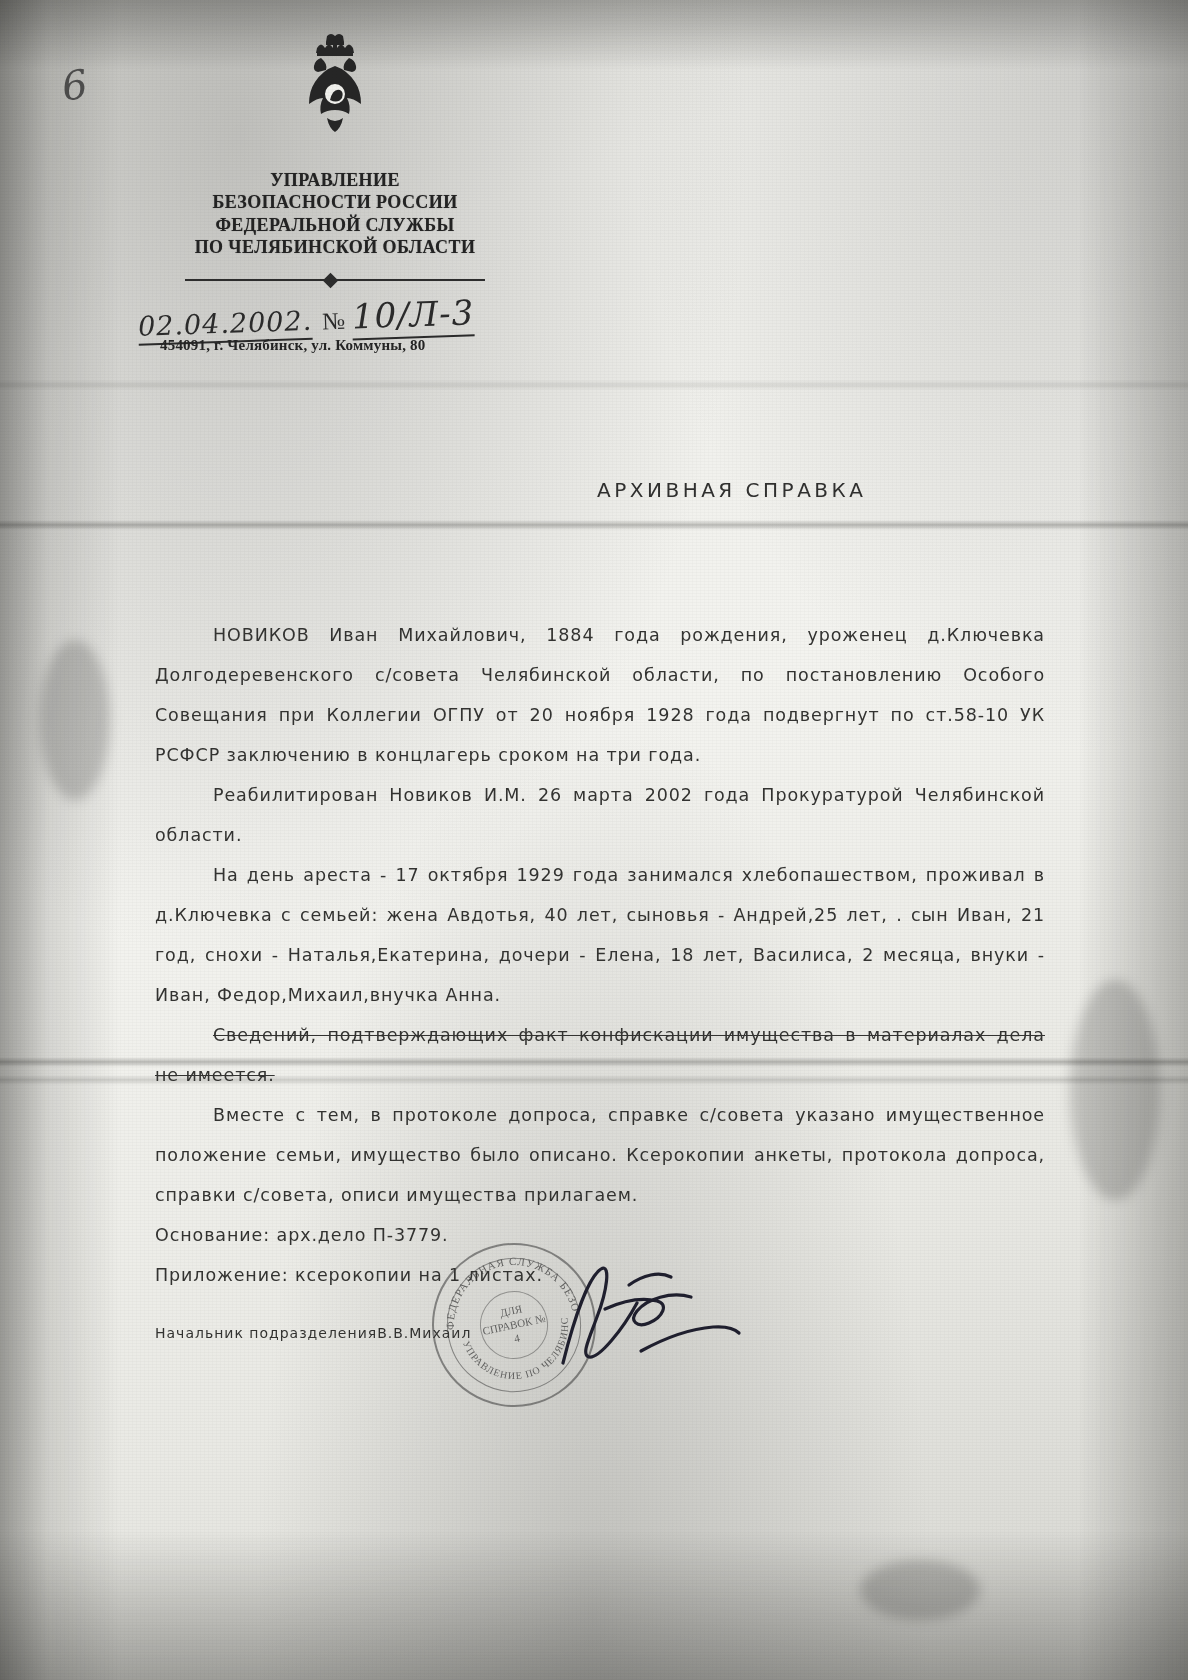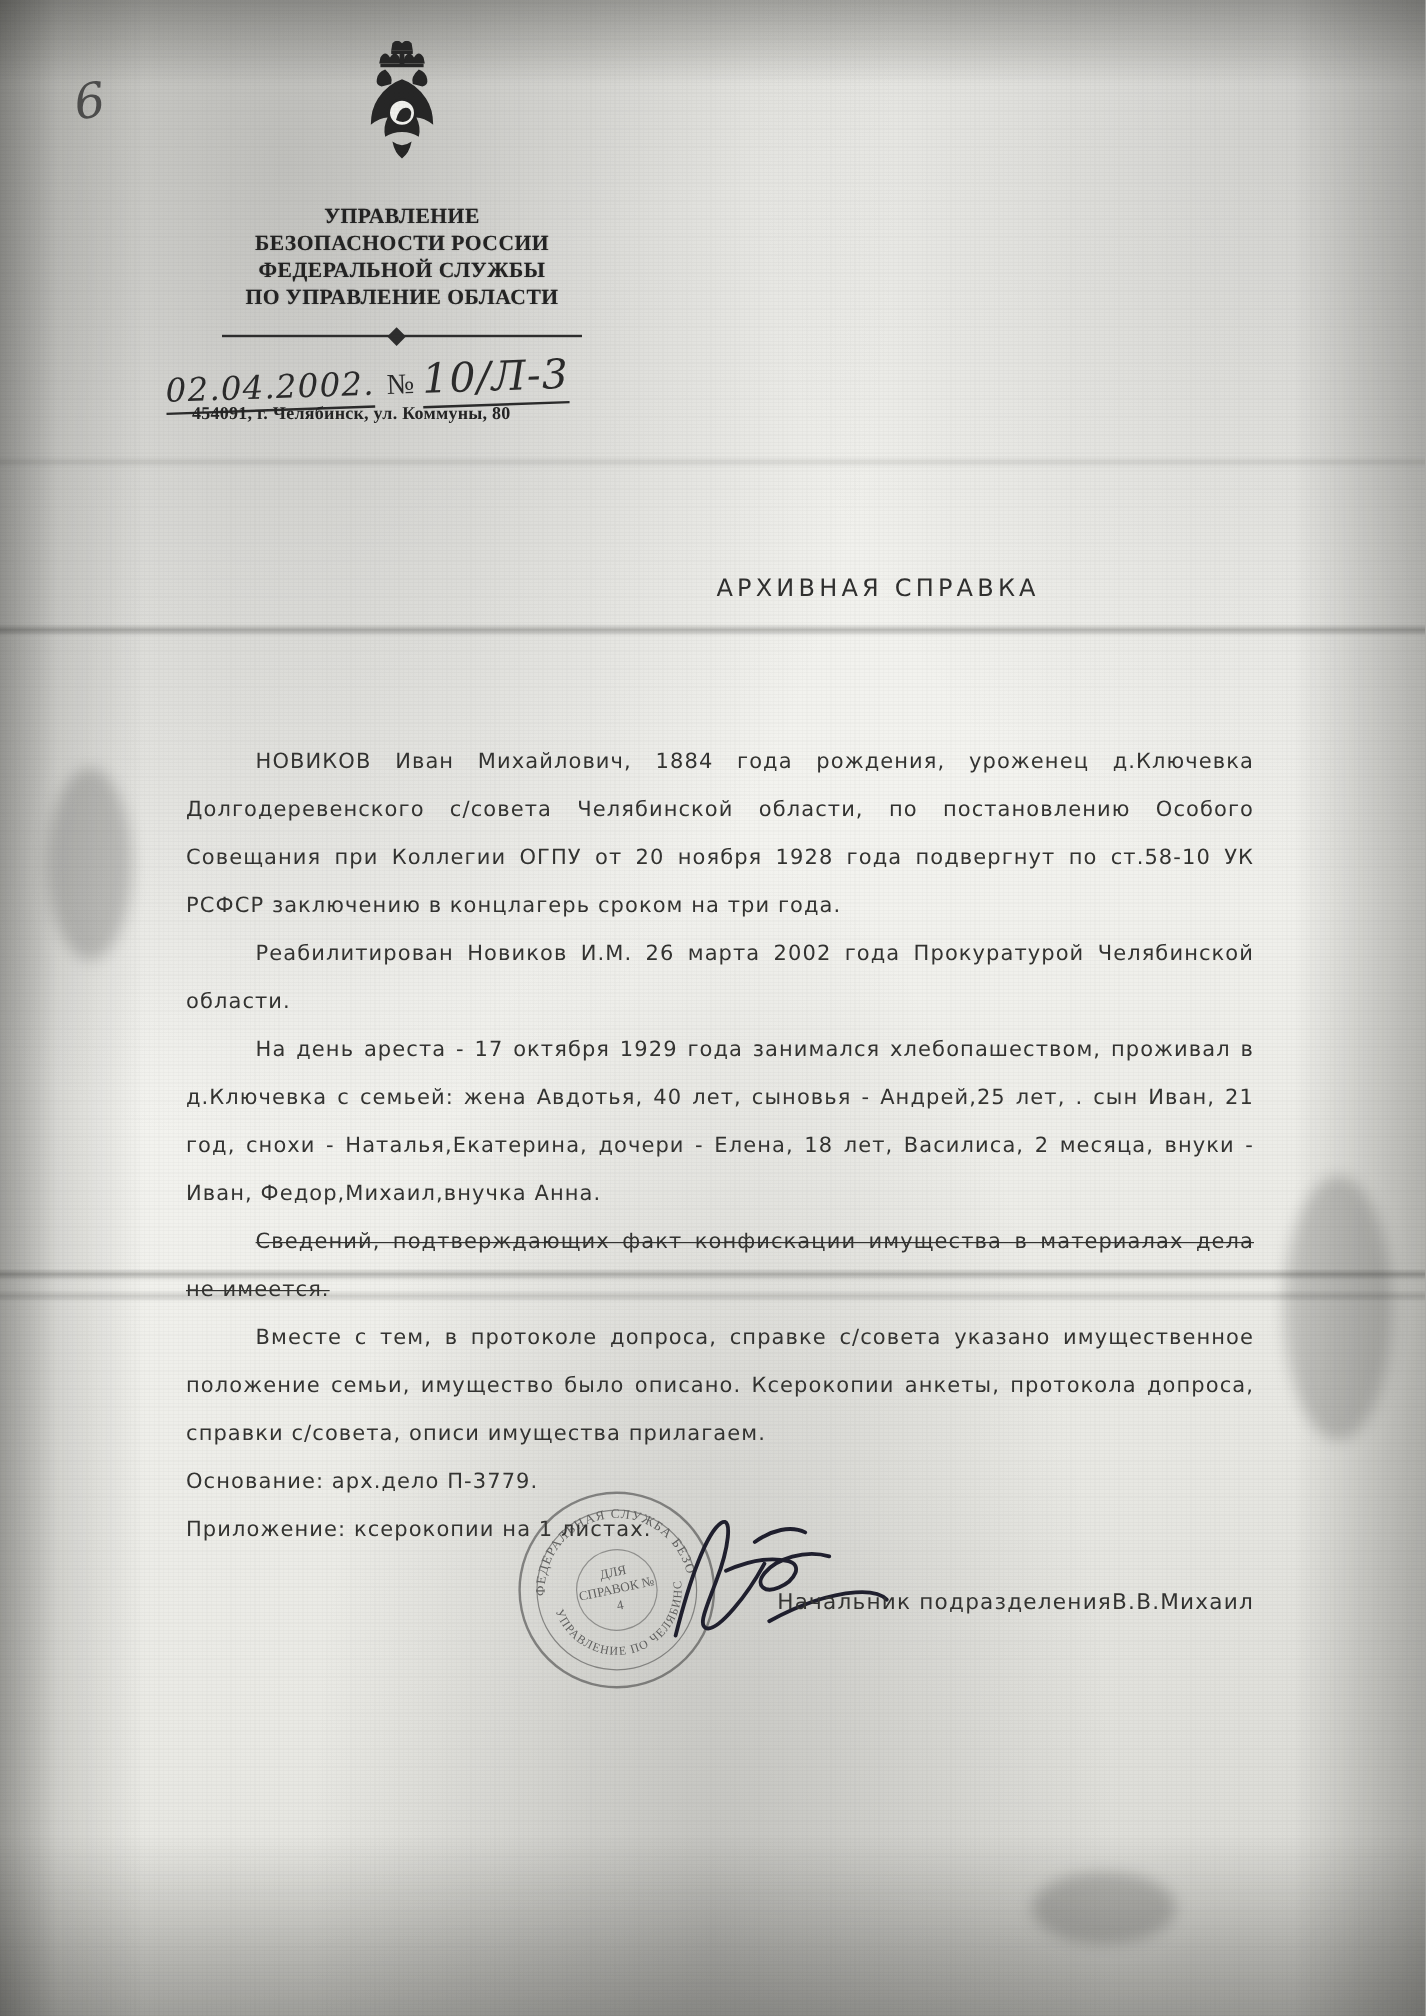--- a/index.html
+++ b/index.html
@@ -198,25 +198,25 @@
   .strike {
     text-decoration: line-through;
     text-decoration-thickness: 1px;
   }
   .sign-row {
     position: absolute;
     left: 155px;
     top: 1325px;
     width: 890px;
     font-family: "DejaVu Sans", sans-serif;
-    font-size: 18px;
+    font-size: 14px;
     letter-spacing: 1px;
     color: #333331;
     display: flex;
-    justify-content: flex-end;
+    justify-content: flex-start;
   }
   .stamp {
     position: absolute;
     left: 432px;
     top: 1243px;
     width: 160px;
     height: 160px;
     border-radius: 50%;
     border: 2.5px solid rgba(60,60,60,.75);
     transform: rotate(-12deg);
@@ -311,21 +311,21 @@
 
         <path d="M40 84 q8 6 16 0 q-2 10 -8 14 q-6 -4 -8 -14z"></path>
       </g>
       <circle cx="48" cy="60" r="11" fill="#f0f0ec" stroke="#262626" stroke-width="2"></circle>
       <path d="M43 66 q3 -12 10 -10 q4 2 2 8 q-4 6 -12 2z" fill="#262626"></path>
     </svg>
     <div class="org-title">
       <div>УПРАВЛЕНИЕ</div>
       <div>БЕЗОПАСНОСТИ РОССИИ</div>
       <div>ФЕДЕРАЛЬНОЙ СЛУЖБЫ</div>
-      <div>ПО УПРАВЛЕНИЕ ОБЛАСТИ</div>
+      <div>ПО ЧЕЛЯБИНСКОЙ ОБЛАСТИ</div>
     </div>
     <div class="divider">
       <div class="bar"></div>
       <div class="dia"></div>
     </div>
   </div>
 
   <div class="hand-date">
     <span class="underline">02.04.2002.</span><span class="num-label">№</span><span class="hand-num underline">10/Л-3</span>
   </div>

